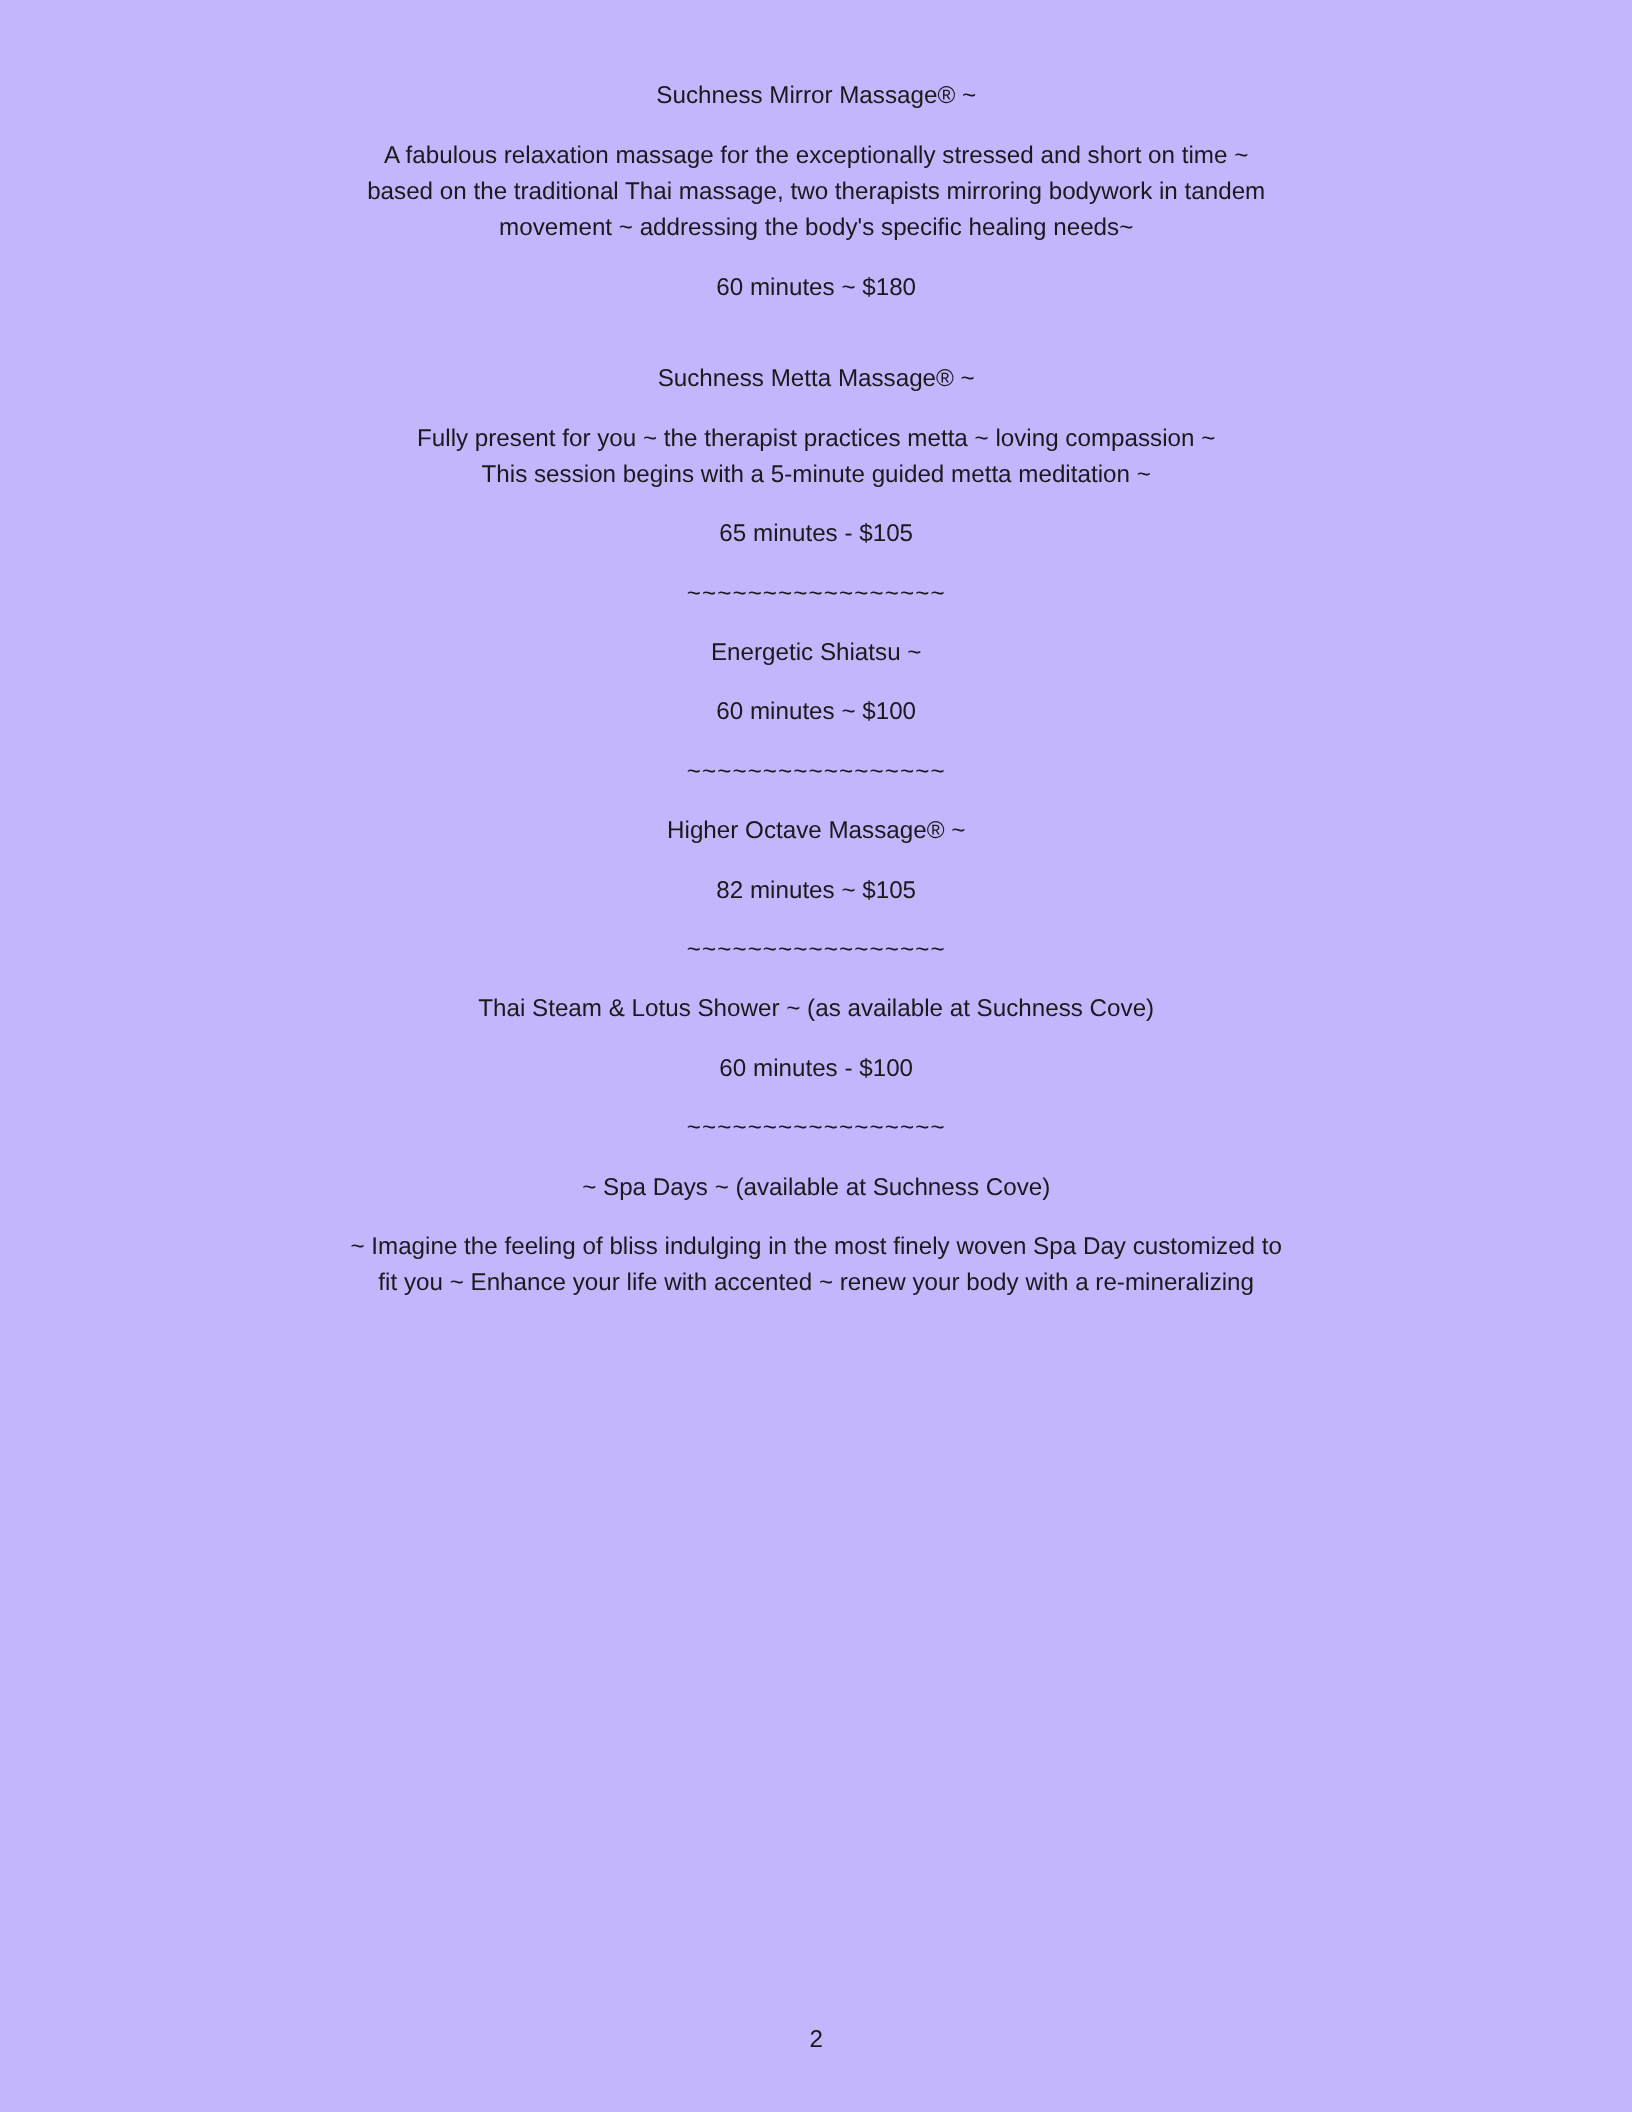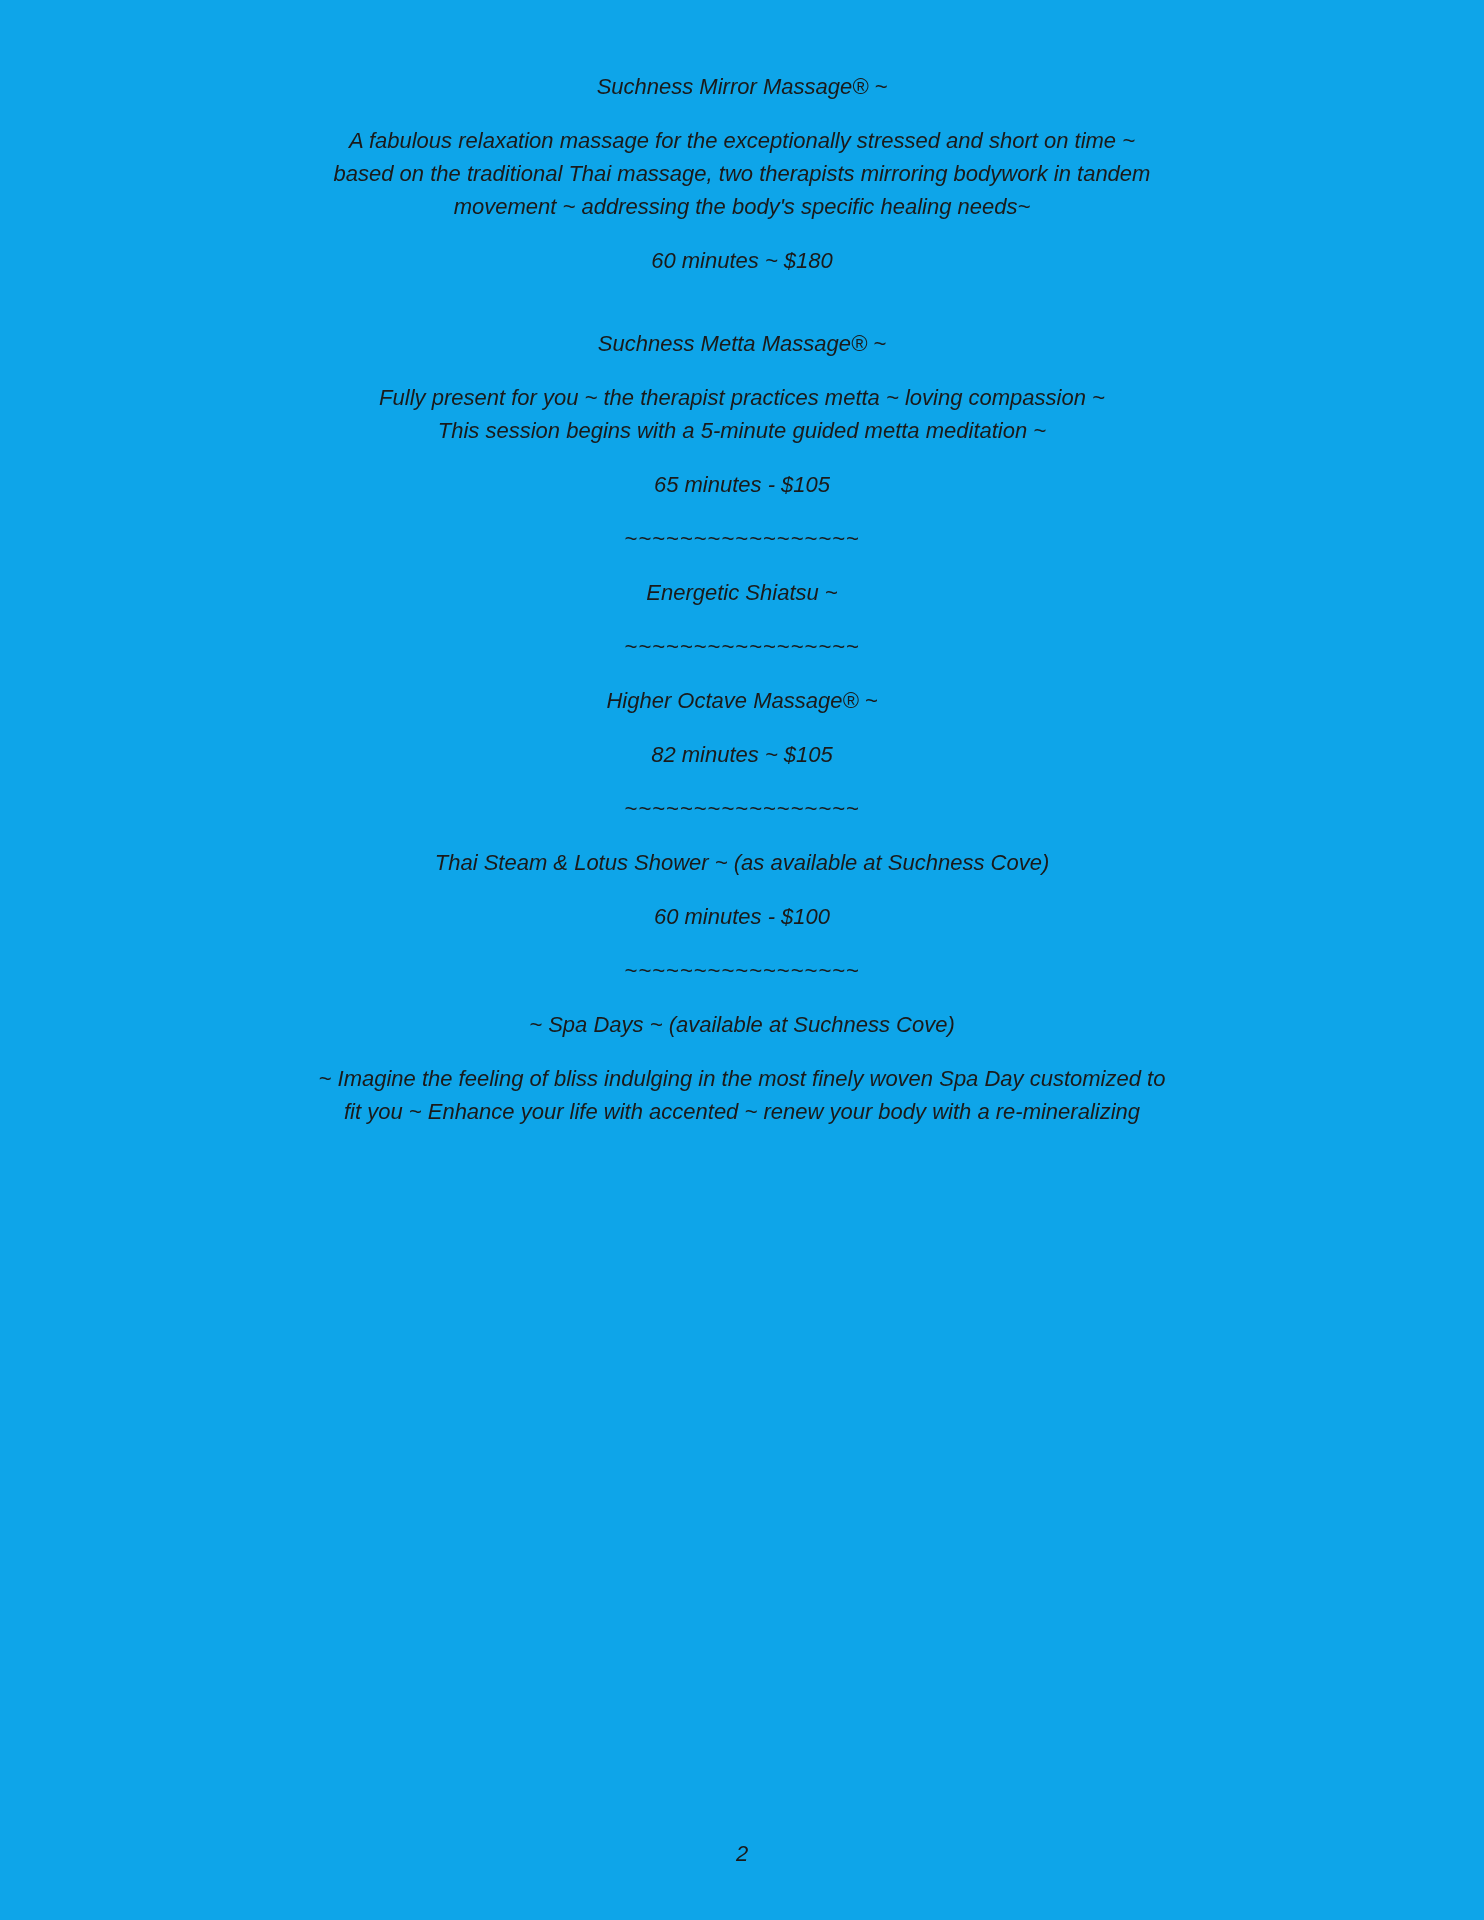--- a/index.html
+++ b/index.html
@@ -8,23 +8,22 @@
   }
   body {
     font-family: "Liberation Sans", "DejaVu Sans", sans-serif;
     color: #1a1a1a;
   }
   .page {
     position: relative;
     width: 1484px;
     height: 1920px;
     margin: 0 auto;
-    background: #0ea5e9;
+    background: #c4b5fd;
     padding: 70px 150px 0 150px;
-    font-style: italic;
   }
   .content {
     width: 100%;
     text-align: center;
   }
   .content p {
     font-size: 22px;
     line-height: 33px;
     margin: 0 0 21px 0;
   }
@@ -64,20 +63,21 @@
       </section>
       <section class="service-section">
         <p class="section-title">Suchness Metta Massage® ~</p>
         <p class="section-body">Fully present for you ~ the therapist practices metta ~ loving compassion ~
 This session begins with a 5-minute guided metta meditation ~</p>
         <p class="section-price">65 minutes - $105</p>
         <p class="section-separator">~~~~~~~~~~~~~~~~~</p>
       </section>
       <section class="service-section">
         <p class="section-title">Energetic Shiatsu ~</p>
+        <p class="section-price">60 minutes ~ $100</p>
         <p class="section-separator">~~~~~~~~~~~~~~~~~</p>
       </section>
       <section class="service-section">
         <p class="section-title">Higher Octave Massage® ~</p>
         <p class="section-price">82 minutes ~ $105</p>
         <p class="section-separator">~~~~~~~~~~~~~~~~~</p>
       </section>
       <section class="service-section">
         <p class="section-title">Thai Steam &amp; Lotus Shower ~ (as available at Suchness Cove)</p>
         <p class="section-price">60 minutes - $100</p>

